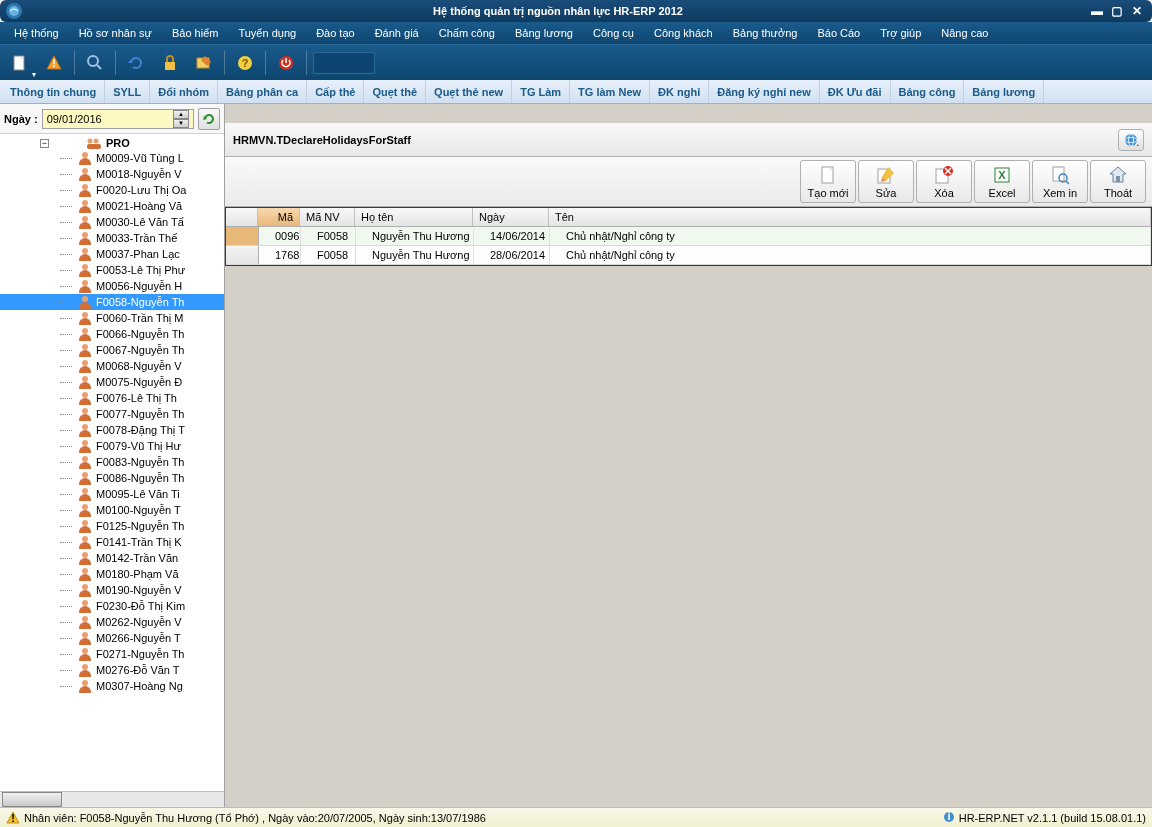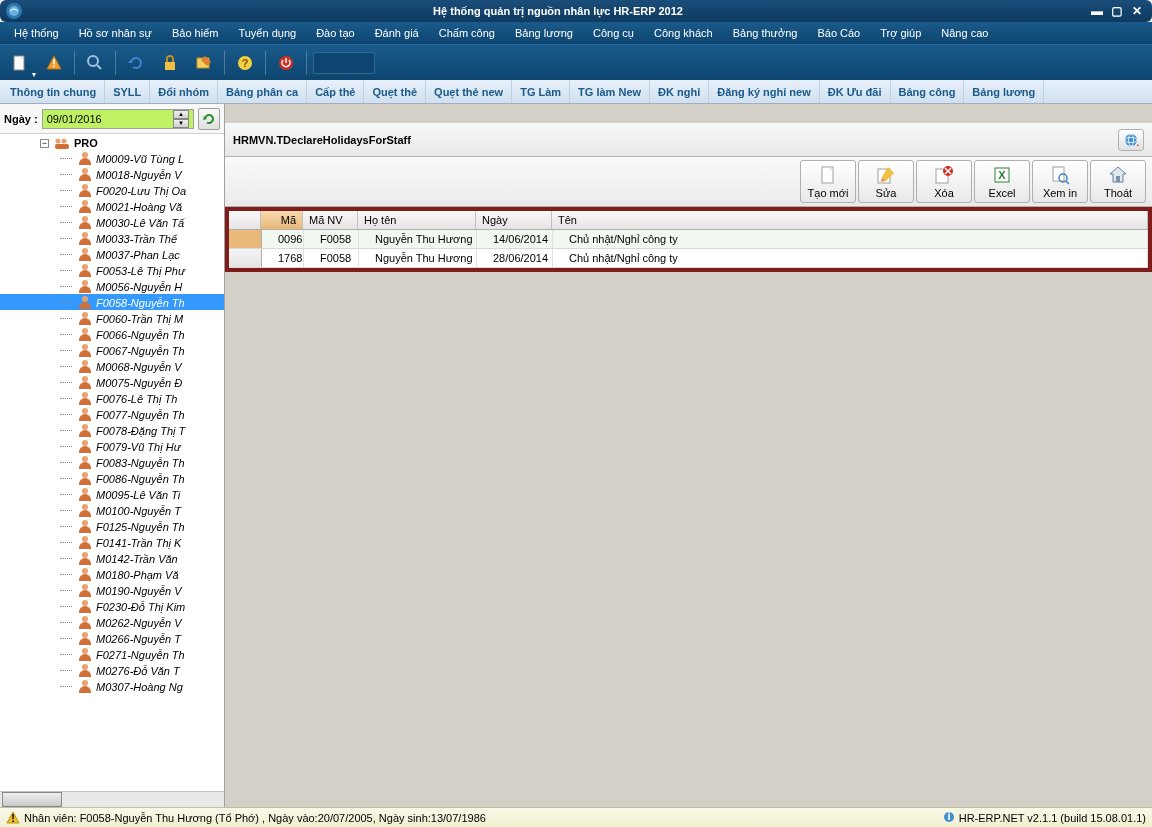--- a/index.html
+++ b/index.html
@@ -20,51 +20,51 @@
 .tool-input { width: 62px; height: 22px; background: #0d4570; border: 1px solid #2a6a98; }
 
 .tab-bar { height: 24px; background: linear-gradient(to bottom, #e8f0fa, #d0e0f0); border-bottom: 1px solid #a0b0c0; display: flex; align-items: stretch; padding-left: 2px; text-align: center; }
 .tab { padding: 4px 8px; color: #1a5a8a; font-weight: bold; border-right: 1px solid #c0d0e0; cursor: pointer; display:flex; align-items:center; }
 
 .main-area { display: flex; height: calc(100% - 22px - 22px - 36px - 24px - 20px); }
 
 .left-panel { width: 225px; background: #fff; border-right: 1px solid #a0a0a0; display: flex; flex-direction: column; }
 .date-bar { height: 30px; display: flex; align-items: center; padding: 0 4px; border-bottom: 1px solid #d0d0d0; background: #f8f8f8; gap: 4px; }
 .date-label { font-weight: bold; }
-.date-input { flex: 1; height: 20px; border: 1px solid #a0a0a0; padding: 0 4px; display:flex; align-items:center; justify-content:space-between; background:#bef264; }
+.date-input { flex: 1; height: 20px; border: 1px solid #a0a0a0; padding: 0 4px; display:flex; align-items:center; justify-content:space-between; background:#fef9c3; }
 .date-spin { width: 16px; display:flex; flex-direction:column; }
 .date-spin-btn { height: 9px; background: linear-gradient(#f0f0f0,#d0d0d0); border: 1px solid #888; font-size:6px; text-align:center; line-height:6px; cursor:pointer; }
 .refresh-btn { width: 22px; height: 22px; border: 1px solid #a0a0a0; background: linear-gradient(#f8f8f8,#e0e0e0); display:flex; align-items:center; justify-content:center; cursor:pointer; border-radius:2px; }
 
 .tree-wrap { flex: 1; overflow: hidden; position: relative; }
 .tree { padding: 2px 0; overflow-y: auto; height: 100%; }
-.tree-root { display: flex; align-items: center; padding: 1px 0 1px 54px; font-weight: bold; }
+.tree-root { display: flex; align-items: center; padding: 1px 0 1px 54px; font-weight: bold; margin-left: 32px; }
 .tree-root-icon { width: 16px; height: 12px; margin-right: 4px; display:inline-flex; align-items:center; }
 .expand-box { width:9px; height:9px; border:1px solid #888; background:#fff; position:absolute; left:40px; font-size:9px; line-height:7px; text-align:center; cursor:pointer; }
-.tree-item { display: flex; align-items: flex-end; padding: 1px 0 1px 78px; cursor: pointer; white-space: nowrap; overflow: hidden; position:relative;font-style:italic; }
+.tree-item { display: flex; align-items: center; padding: 1px 0 1px 78px; cursor: pointer; white-space: nowrap; overflow: hidden; position:relative; }
 .tree-item.selected { background: #3399ff; color: #fff; }
 .tree-item::before { content:""; position:absolute; left:60px; top:50%; width:12px; height:1px; border-top:1px dotted #888; }
 .person-icon { width: 14px; height: 14px; margin-right: 4px; display:inline-block; position:relative; }
 .person-icon::before { content:""; position:absolute; width:6px; height:6px; background:#e8a070; border-radius:50%; top:1px; left:4px; }
 .person-icon::after { content:""; position:absolute; width:12px; height:7px; background:#d07038; border-radius:6px 6px 0 0; bottom:0; left:1px; }
 
 .hscroll { height: 16px; background: #e8e8e8; border-top: 1px solid #c0c0c0; display:flex; }
 .hscroll-thumb { width: 60px; background: linear-gradient(#f0f0f0,#c8c8c8); border:1px solid #888; margin-left:2px; }
 
 .right-panel { flex: 1; background: #d4d0c8; display: flex; flex-direction: column; }
 .form-header { height: 34px; background: linear-gradient(#f8f8f8,#e8e8e8); border-bottom: 1px solid #b0b0b0; display: flex; align-items: center; padding: 0 8px; margin-top: 19px; }
 .form-title { font-weight: bold; flex: 1; }
 .globe-btn { width: 26px; height: 22px; display:flex; align-items:center; justify-content:center; cursor:pointer; border:1px solid #b0b0b0; border-radius:3px; background:linear-gradient(#fff,#e0e0e0); }
 
 .action-toolbar { height: 50px; background: linear-gradient(#fafafa,#eaeaea); border-bottom: 1px solid #b0b0b0; display: flex; justify-content: flex-end; padding: 3px 6px; gap: 2px; }
 .action-btn { width: 56px; border: 1px solid #b0b0b0; border-radius: 3px; background: linear-gradient(#fff,#e8e8e8); display: flex; flex-direction: column; align-items: center; justify-content: center; cursor: pointer; gap:2px; }
 .action-icon { width: 20px; height: 20px; display:flex; align-items:center; justify-content:center; }
 
 .grid-wrap { flex: 1; background: #d4d0c8; padding: 0; overflow:hidden; }
-.grid { background: #ec4899; border: 4px solid #7f1d1d; }
+.grid { background: #ec4899; border: 1px solid #7f1d1d; }
 .grid-header { display: flex; background: linear-gradient(#f8f8f8,#e4e4e4); border-bottom: 1px solid #b0b0b0; }
 .grid-header-cell { padding: 3px 6px; border-right: 1px solid #c0c0c0; font-weight: normal; }
 .grid-header-cell.sel { background: linear-gradient(#f8d8b0,#e8b878); }
 .grid-row { display: flex; border-bottom: 1px solid #d8d8d8; }
 .grid-row.even { background: #f0f8f0; }
 .grid-row.odd { background: #fff; }
 .grid-row.selected .grid-rowhead { background: #e8b878; }
 .grid-cell { padding: 3px 16px; border-right: 1px solid #e0e0e0; overflow:hidden; white-space:nowrap; }
 .grid-rowhead { width: 32px; background: linear-gradient(#f4f4f4,#e4e4e4); border-right: 1px solid #b0b0b0; }
 

